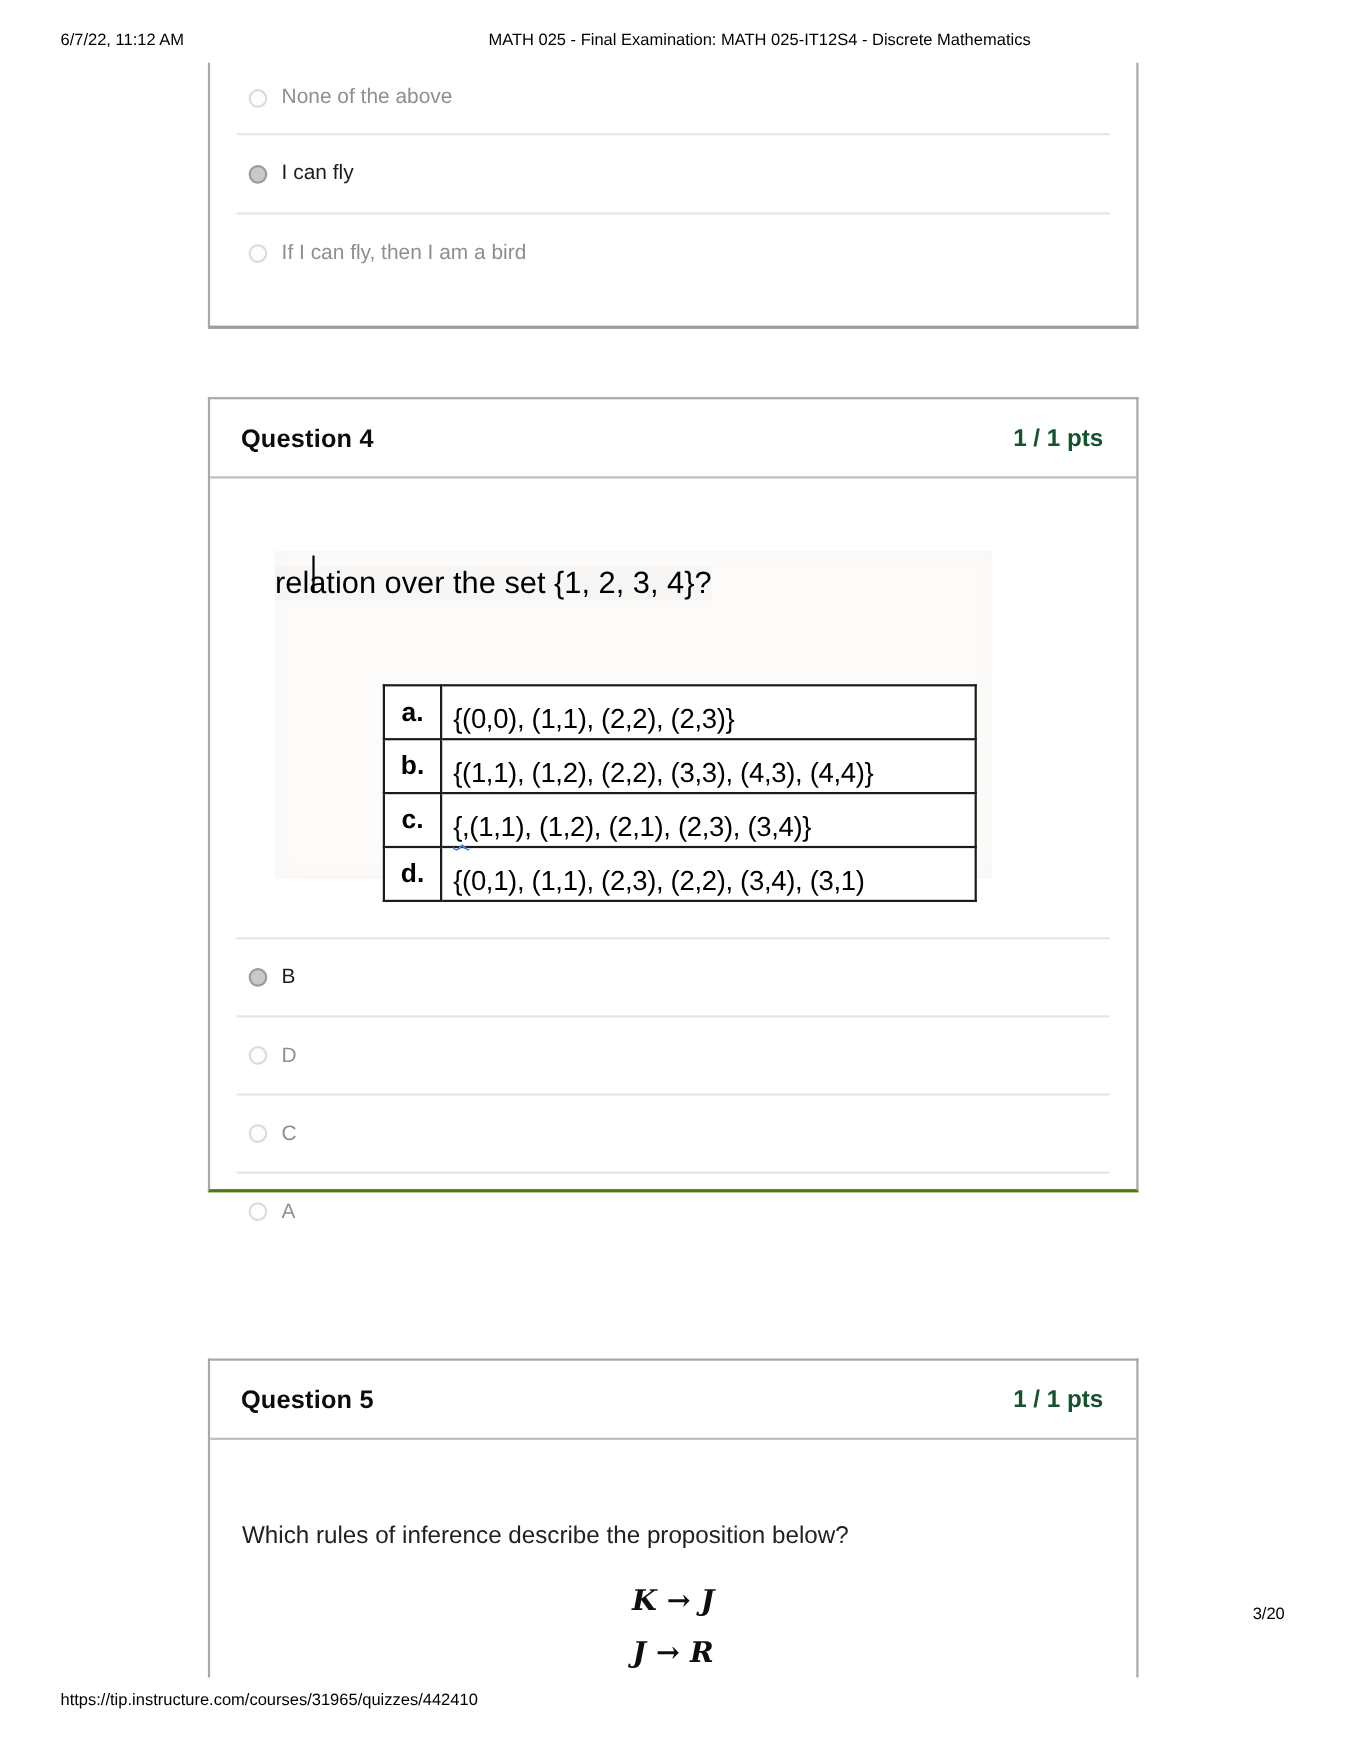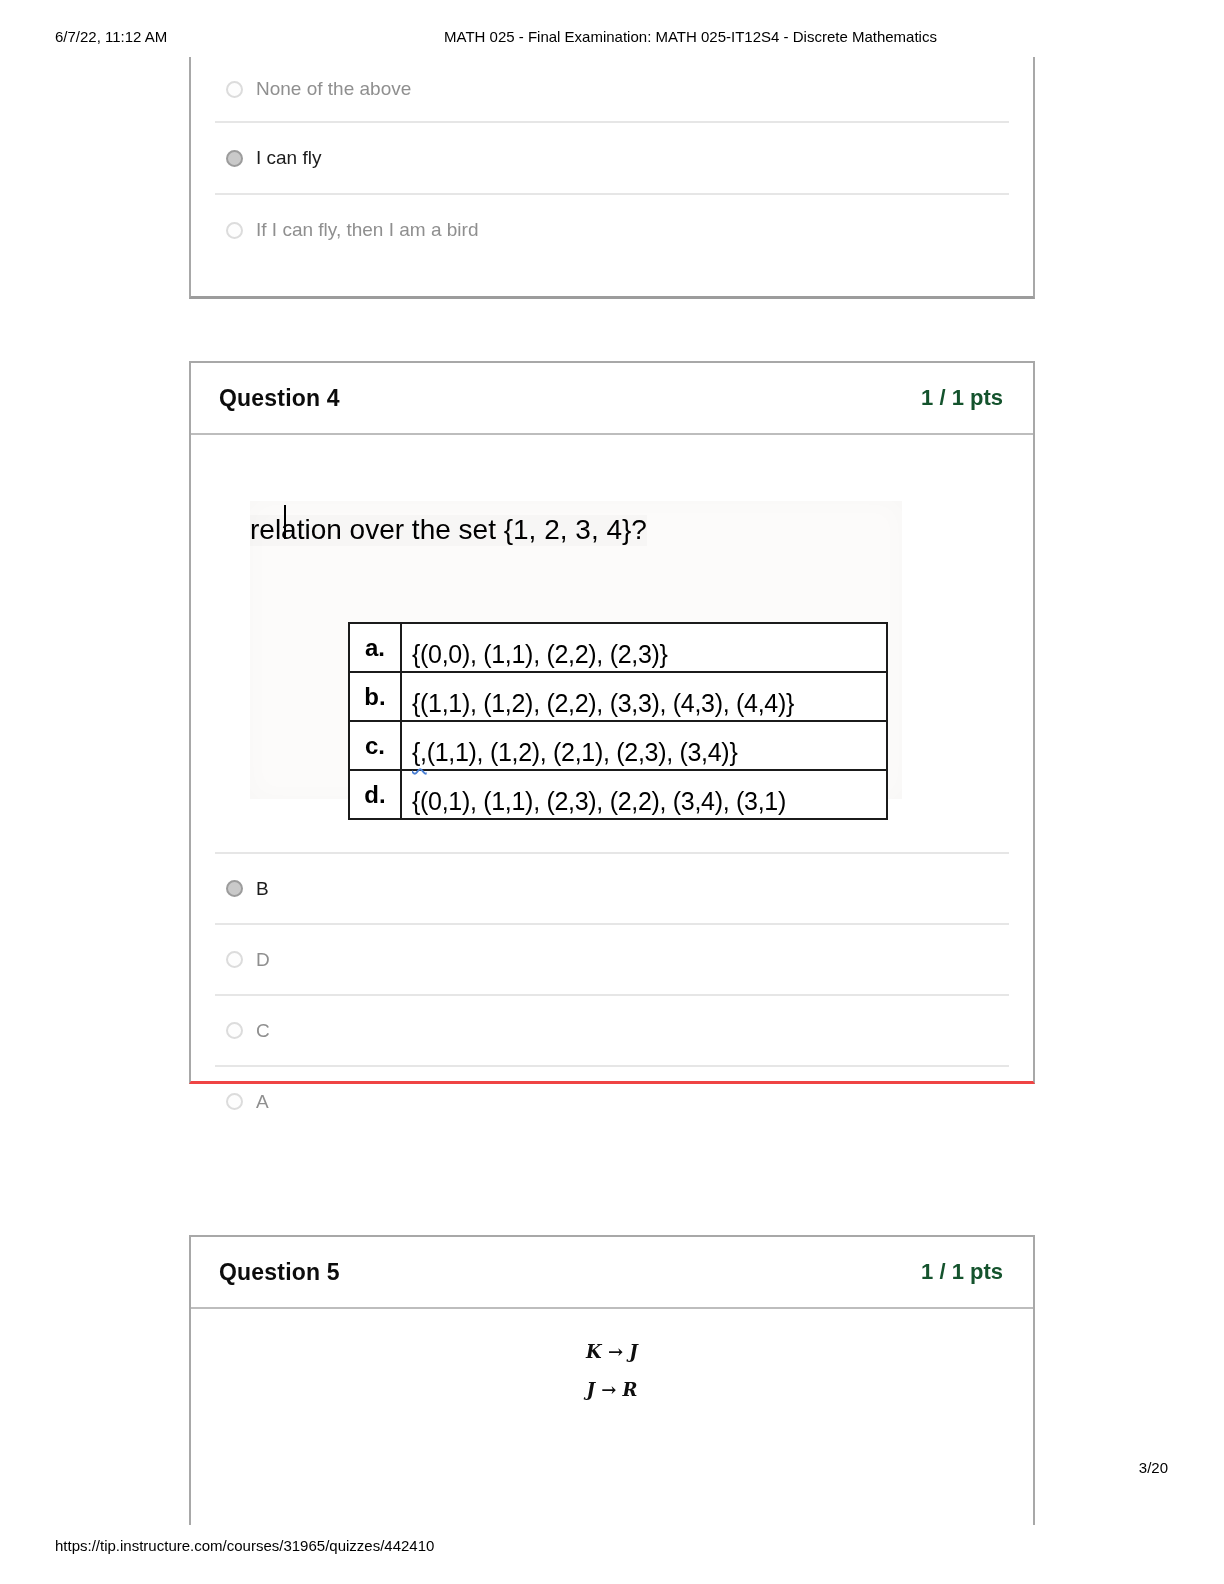--- a/index.html
+++ b/index.html
@@ -15,21 +15,21 @@
   .print-title    { position:absolute; left:444px; top:28px; font-size:15px; color:#000; }
   .footer-url     { position:absolute; left:55px; top:1537px; font-size:15px; color:#000; }
   .footer-page    { position:absolute; right:56px; top:1459px; font-size:15px; color:#000; }
 
   
   .card {
     position:absolute; left:189px; width:846px; background:#fff;
     border-left:2px solid #a8a8a8; border-right:2px solid #a8a8a8;
   }
   .card-partial { top:57px; height:242px; border-bottom:3px solid #9c9c9c; }
-  .card-q4      { top:361px; height:723px; border-top:2px solid #a8a8a8; border-bottom:3px solid #ef4444; }
+  .card-q4      { top:361px; height:723px; border-top:2px solid #a8a8a8; border-bottom:3px solid #4d7c0f; }
   .card-q5      { top:1235px; height:290px; border-top:2px solid #a8a8a8; overflow:hidden; }
 
   .q-header {
     height:72px; border-bottom:2px solid #bdbdbd;
     display:flex; align-items:center; justify-content:space-between;
     padding:0 30px 0 28px;
   }
   .q-title { font-size:23px; font-weight:bold; color:#0c0c0c; letter-spacing:0.2px; }
   .q-pts   { font-size:22px; font-weight:bold; color:#14532d; }
 
@@ -75,21 +75,21 @@
     text-underline-offset:7px;
   }
 
   .q4-answers { position:absolute; left:0; right:0; top:489px; }
   .q4-answers .answer-row { height:69px; }
 
   
   .q5-stem { margin:74px 0 0 29px; font-size:22px; color:#212121; }
   .math-line {
     text-align:center; font-family:"DejaVu Serif",serif;
-    font-style:italic; font-weight:bold; font-size:18px; color:#0e0e0e;
+    font-style:italic; font-weight:bold; font-size:26px; color:#0e0e0e;
   }
   .math-line.m1 { margin-top:32px; }
   .math-line.m2 { margin-top:17px; }
 </style>
 </head>
 <body>
 
 <div class="page">
 
   <div class="print-datetime">6/7/22, 11:12 AM</div>
@@ -165,20 +165,21 @@
         <span class="answer-label off">A</span>
       </div>
     </div>
   </div>
 
   <div class="card card-q5">
     <div class="q-header">
       <span class="q-title">Question 5</span>
       <span class="q-pts">1 / 1 pts</span>
     </div>
+    <div class="q5-stem">Which rules of inference describe the proposition below?</div>
     <div class="math-line m1">K → J</div>
     <div class="math-line m2">J → R</div>
   </div>
 
   <div class="footer-url">https://tip.instructure.com/courses/31965/quizzes/442410</div>
   <div class="footer-page">3/20</div>
 
 </div>
 
 </body></html>

